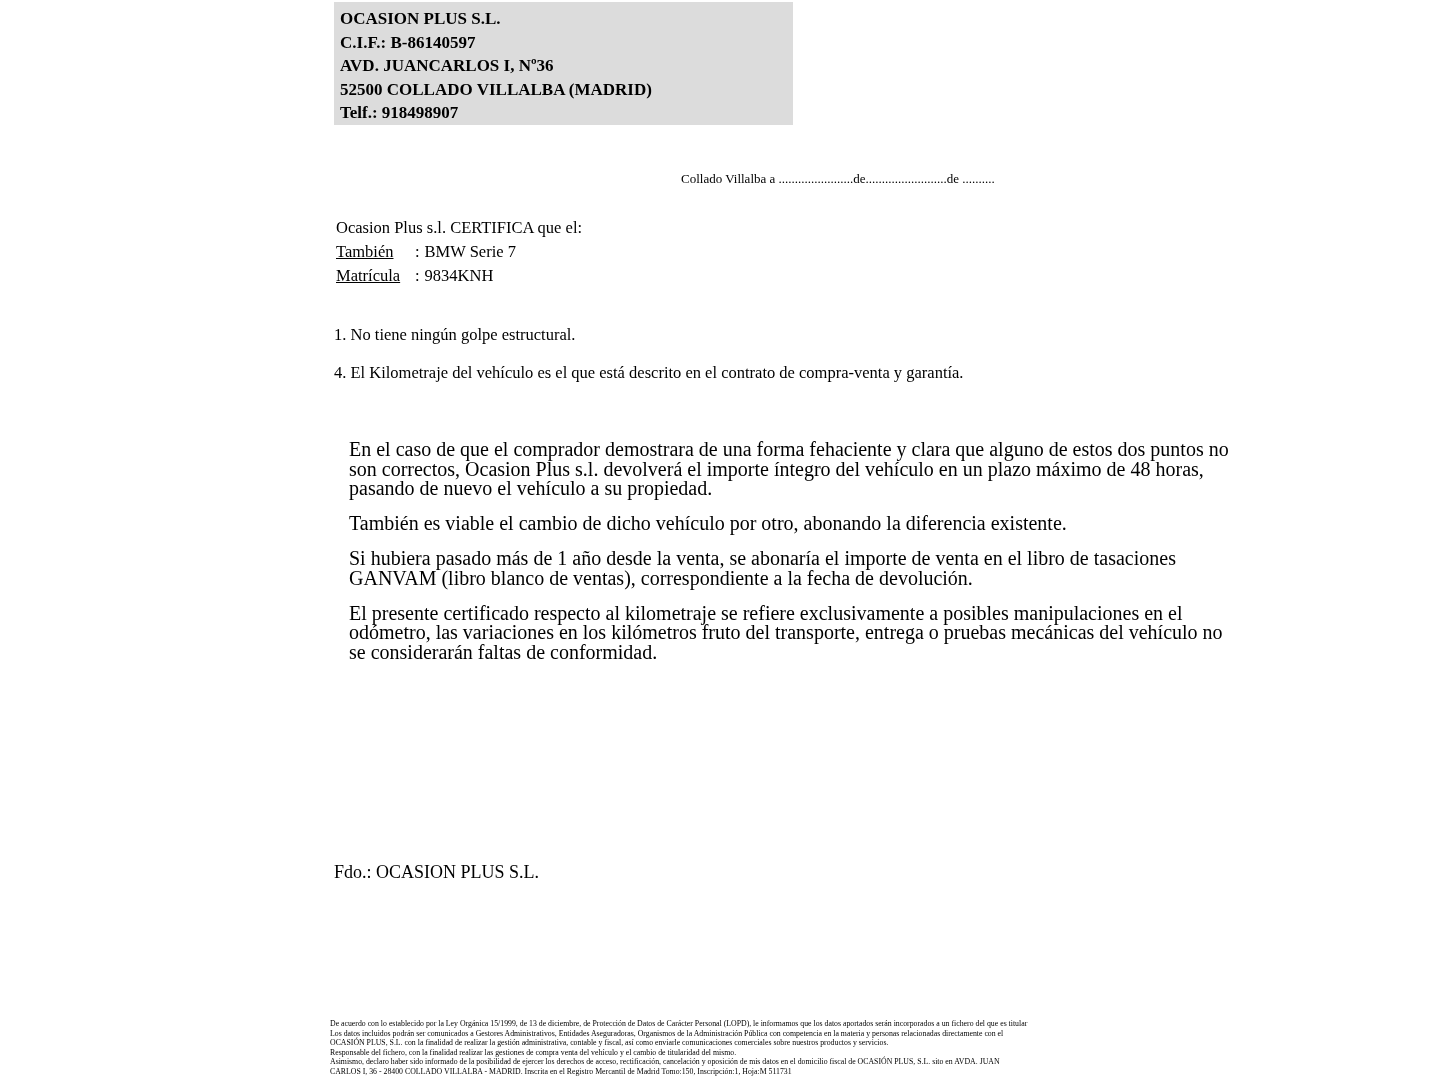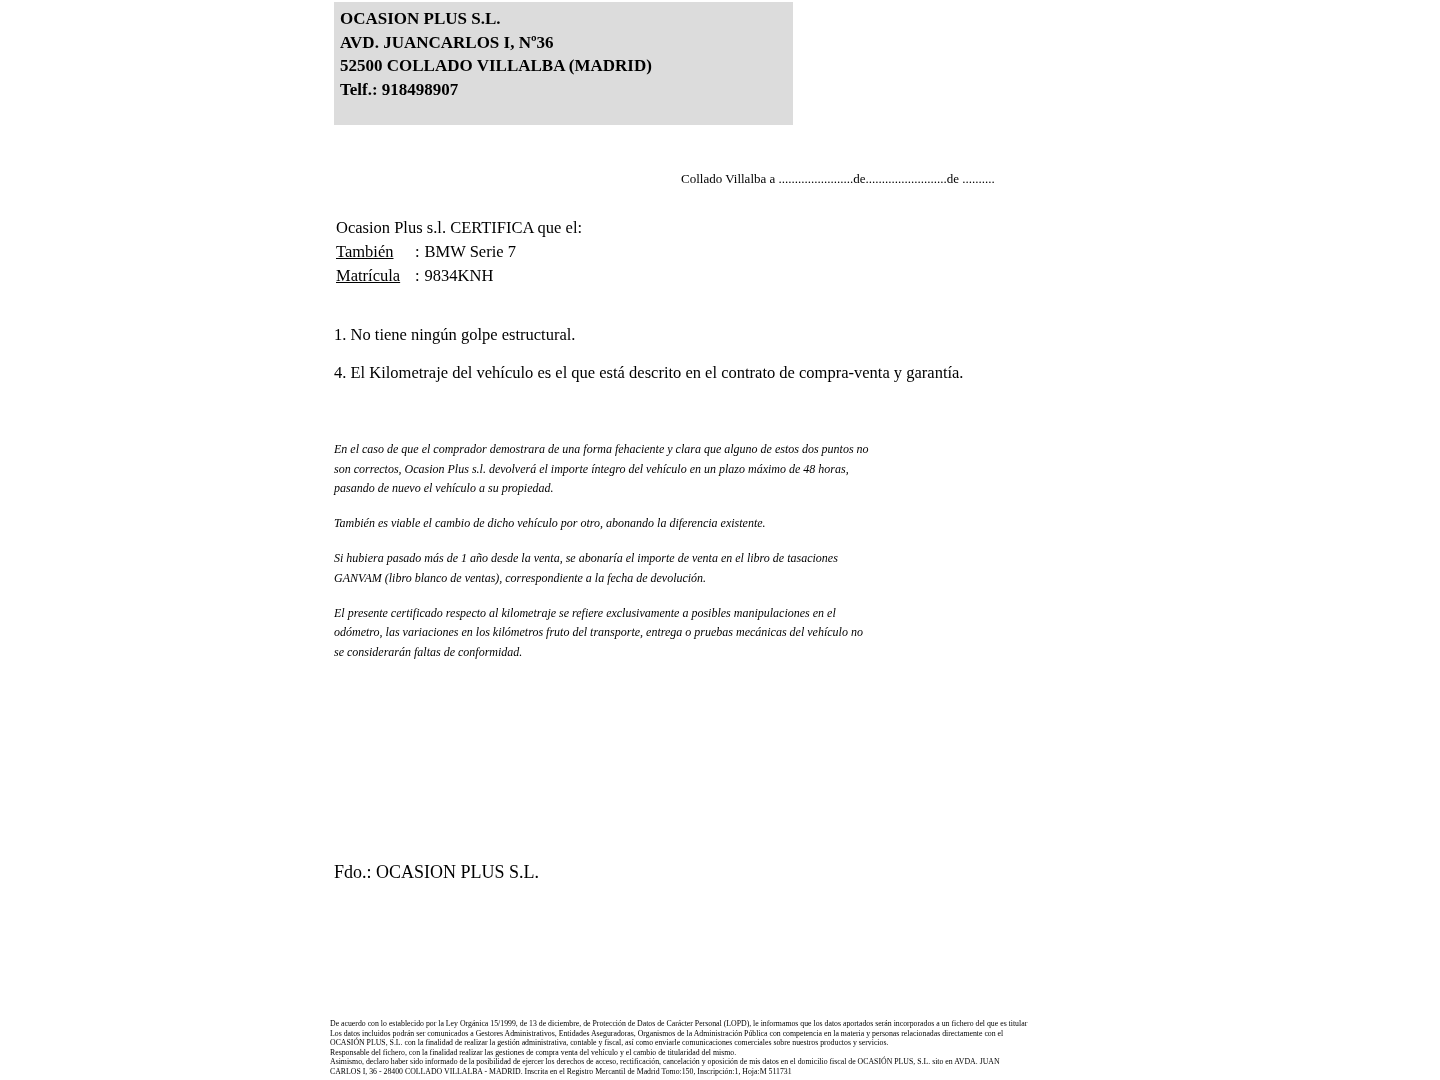--- a/index.html
+++ b/index.html
@@ -52,24 +52,23 @@
     left: 334px; top: 325px;
     font-size: 16.5px;
   }
   .points .point {
     white-space: pre;
     margin-bottom: 18px;
     line-height: 20px;
   }
   .paragraphs {
     position: absolute;
-    left: 334px; top: 440px;
+    left: 349px; top: 440px;
     width: 830px;
-    font-size: 12px;
-    font-style: italic;
+    font-size: 20px;
   }
   .paragraphs p {
     white-space: pre;
     line-height: 19.5px;
     margin-bottom: 15.5px;
   }
   .signature {
     position: absolute;
     left: 334px; top: 862px;
     font-size: 18px;
@@ -86,20 +85,21 @@
     font-family: Liberation Serif, serif;
   }
 </style>
 </head>
 <body>
 
 <div class="page">
 
   <div class="header-box">
     <div class="hline">OCASION PLUS S.L.</div>
+    <div class="hline">C.I.F.: B-86140597</div>
     <div class="hline">AVD. JUANCARLOS I, Nº36</div>
     <div class="hline">52500 COLLADO VILLALBA (MADRID)</div>
     <div class="hline">Telf.: 918498907</div>
   </div>
 
   <div class="date-line">Collado Villalba a .......................de.........................de ..........</div>
 
   <div class="certifica">
     <div>Ocasion Plus s.l. CERTIFICA que el:</div>
     <div class="field-row">

